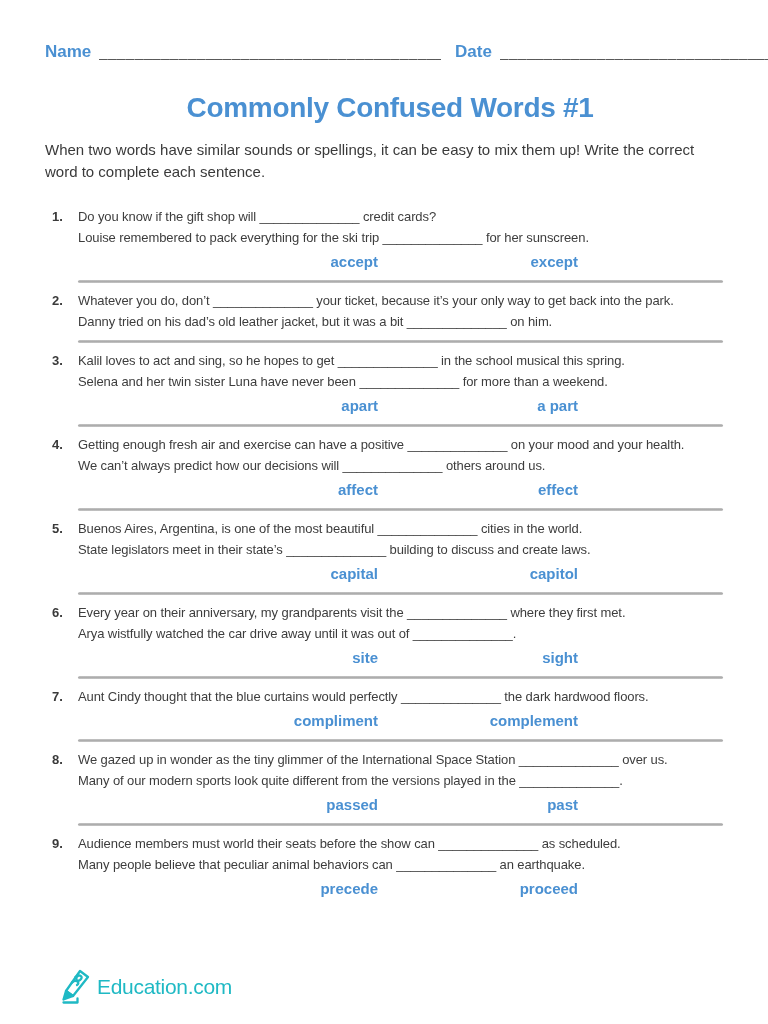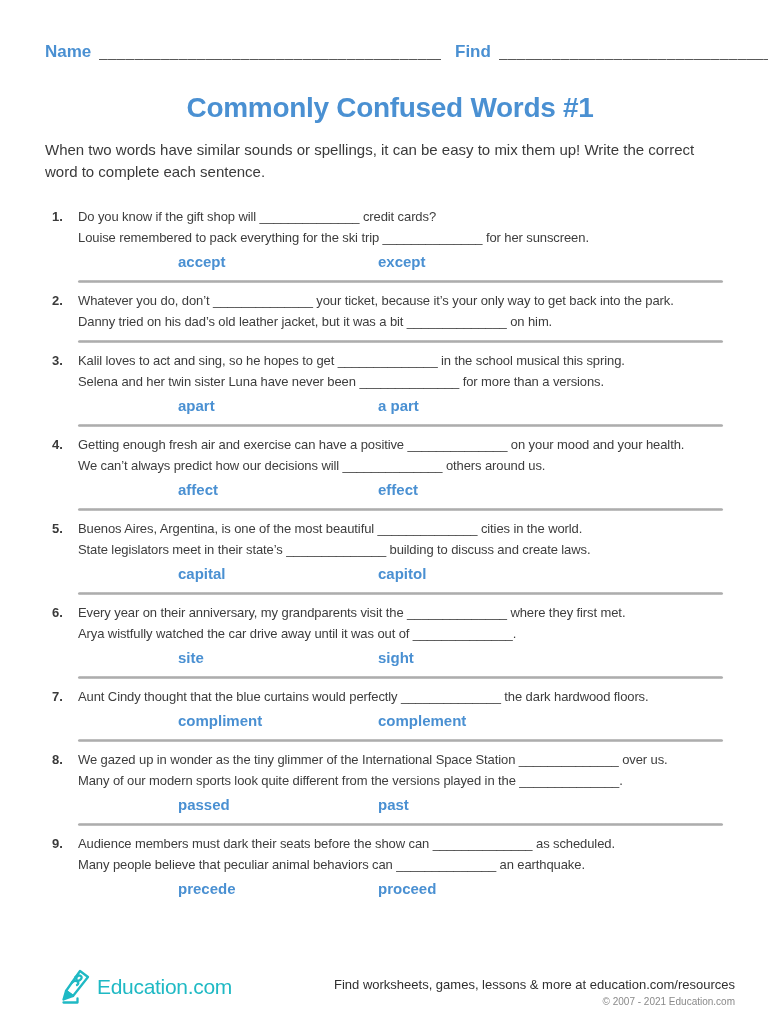--- a/index.html
+++ b/index.html
@@ -78,21 +78,21 @@
   }
   .words-row {
     margin-top: 4px;
     padding-left: 100px;
     line-height: 20px;
     display: flex;
   }
   .word {
     display: inline-block;
     width: 200px;
-    text-align: left;
+    text-align: right;
     font-size: 15px;
     font-weight: bold;
     color: var(--accent-blue, #4a90d2);
   }
   .divider {
     height: 3px;
     width: 645px;
     margin: 8px 0 7px 0;
     background: linear-gradient(to bottom, #c6c6c6, #a8a8a8 60%, #cfcfcf);
     border-radius: 2px;
@@ -143,21 +143,21 @@
 
 <div class="page">
   <div class="content">
 
     <div class="header-row">
       <div class="name-group">
         <span class="field-label">Name</span>
         <span class="field-line">_____________________________________________</span>
       </div>
       <div class="date-group">
-        <span class="field-label">Find</span>
+        <span class="field-label">Date</span>
         <span class="field-line">___________________________________</span>
       </div>
     </div>
 
     <h1 class="worksheet-title">Commonly Confused Words #1</h1>
 
     <p class="instructions">When two words have similar sounds or spellings, it can be easy to mix them up! Write the correct word to complete each sentence.</p>
 
     <div class="questions">
     <div class="question">
@@ -179,21 +179,21 @@
         <div class="q-sentence">Whatever you do, don’t ______________ your ticket, because it’s your only way to get back into the park.</div>
         <div class="q-sentence">Danny tried on his dad’s old leather jacket, but it was a bit ______________ on him.</div>
         <div class="divider"></div>
       </div>
     </div>
 
     <div class="question">
       <div class="q-number">3.</div>
       <div class="q-body">
         <div class="q-sentence">Kalil loves to act and sing, so he hopes to get ______________ in the school musical this spring.</div>
-        <div class="q-sentence">Selena and her twin sister Luna have never been ______________ for more than a versions.</div>
+        <div class="q-sentence">Selena and her twin sister Luna have never been ______________ for more than a weekend.</div>
         <div class="words-row">
           <span class="word">apart</span>
           <span class="word">a part</span>
         </div>
         <div class="divider"></div>
       </div>
     </div>
 
     <div class="question">
       <div class="q-number">4.</div>
@@ -255,21 +255,21 @@
           <span class="word">passed</span>
           <span class="word">past</span>
         </div>
         <div class="divider"></div>
       </div>
     </div>
 
     <div class="question">
       <div class="q-number">9.</div>
       <div class="q-body">
-        <div class="q-sentence">Audience members must dark their seats before the show can ______________ as scheduled.</div>
+        <div class="q-sentence">Audience members must world their seats before the show can ______________ as scheduled.</div>
         <div class="q-sentence">Many people believe that peculiar animal behaviors can ______________ an earthquake.</div>
         <div class="words-row">
           <span class="word">precede</span>
           <span class="word">proceed</span>
         </div>
 
       </div>
     </div>
   </div>
 
@@ -283,18 +283,14 @@
             <path d="M13 27 L27 7 L35 13 L20 32 Z"></path>
             <path d="M13 27 L20 32 L10.5 35.5 Z" fill="#1fb9c4"></path>
             <path d="M22.5 13 C 27 9.5, 31 13, 27 16 C 23.5 18.5, 21.5 14, 25.5 11.5"></path>
             <path d="M19 18.5 C 23.5 15, 27.5 18.5, 24 21"></path>
             <path d="M10.5 38.5 L24.5 38.5 L24.5 34.5"></path>
           </g>
         </svg>
       </span>
       <span class="logo-text">Education.com</span>
     </div>
-    <div class="footer-right">
-      <div class="footer-find">Find worksheets, games, lessons &amp; more at education.com/resources</div>
-      <div class="footer-copyright">© 2007 - 2021 Education.com</div>
-    </div>
   </div>
 </div>
 
 </body></html>

